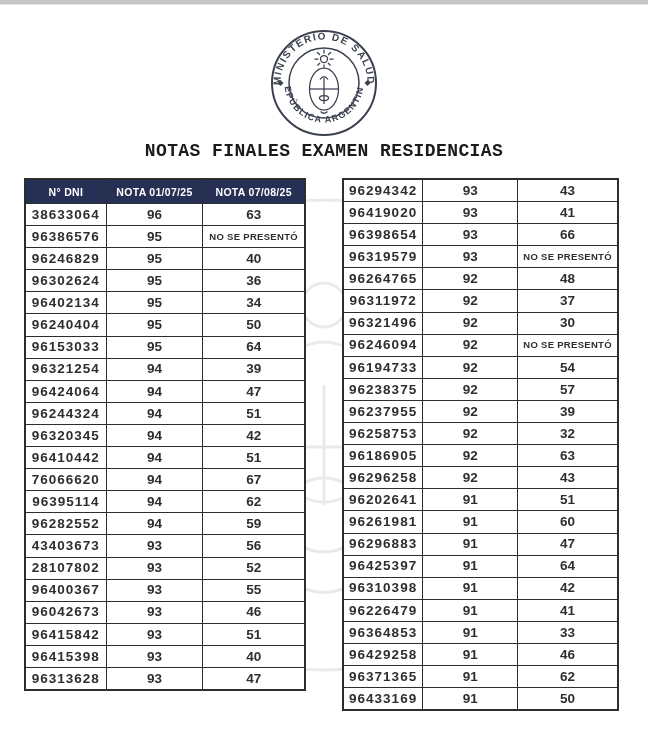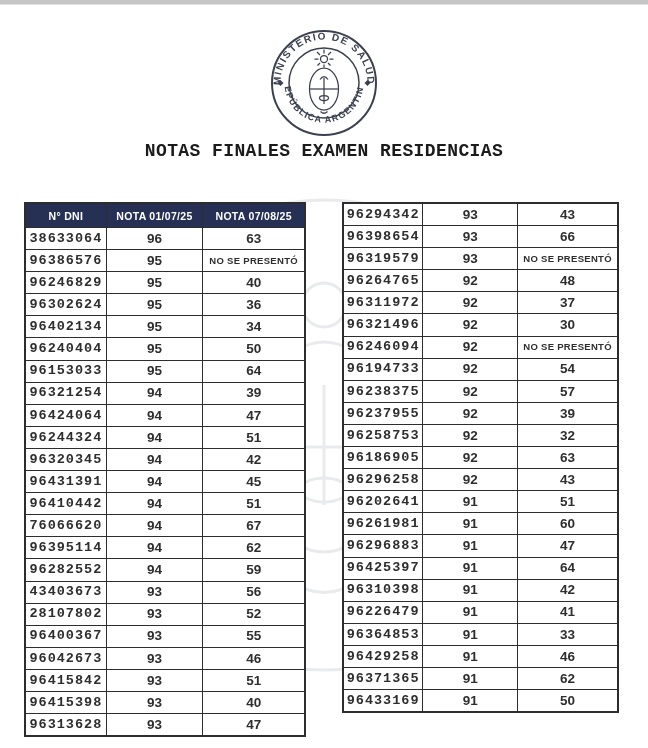--- a/index.html
+++ b/index.html
@@ -52,21 +52,21 @@
     border-collapse: collapse;
     table-layout: fixed;
     z-index: 1;
     background: #ffffff;
   }
   table.grades-table.left  { left: 24px;  top: 178px; width: 282px; }
   table.grades-table.right { left: 342px; top: 178px; width: 277px; }
   table.grades-table, table.grades-table th, table.grades-table td {
     border: 1px solid #2d2d2d;
   }
-  table.grades-table { border-width: 2px; margin-top: 24px; }
+  table.grades-table { border-width: 2px; }
   table.grades-table th {
     background: #263055;
     color: #ffffff;
     font-size: 10.5px;
     font-weight: bold;
     letter-spacing: 0.3px;
     height: 23px;
     text-align: center;
     vertical-align: middle;
     padding: 0;
@@ -75,21 +75,21 @@
     background: #ffffff;
     color: #2e2e2e;
     font-size: 13.5px;
     font-weight: bold;
     height: 21.1px;
     line-height: 1;
     text-align: center;
     vertical-align: middle;
     padding: 0;
   }
-  table.grades-table td.dni { letter-spacing: 1px; font-family: Liberation Mono, monospace; }
+  table.grades-table td.dni { letter-spacing: 1px; }
   table.grades-table td.nsp {
     font-size: 9.5px;
     letter-spacing: 0.3px;
   }
   col.c1 { width: 29%; }
   col.c2 { width: 34.5%; }
   col.c3 { width: 36.5%; }
 </style>
 </head>
 <body>
@@ -205,25 +205,20 @@
           <td class="dni">96244324</td>
           <td>94</td>
           <td>51</td>
         </tr>
         <tr>
           <td class="dni">96320345</td>
           <td>94</td>
           <td>42</td>
         </tr>
         <tr>
-          <td class="dni">96431391</td>
-          <td>94</td>
-          <td>45</td>
-        </tr>
-        <tr>
           <td class="dni">96410442</td>
           <td>94</td>
           <td>51</td>
         </tr>
         <tr>
           <td class="dni">76066620</td>
           <td>94</td>
           <td>67</td>
         </tr>
         <tr>
@@ -280,20 +275,25 @@
         <col class="c2">
         <col class="c3">
       </colgroup>
     <tbody id="right-body">
         <tr>
           <td class="dni">96294342</td>
           <td>93</td>
           <td>43</td>
         </tr>
         <tr>
+          <td class="dni">96419020</td>
+          <td>93</td>
+          <td>41</td>
+        </tr>
+        <tr>
           <td class="dni">96398654</td>
           <td>93</td>
           <td>66</td>
         </tr>
         <tr>
           <td class="dni">96319579</td>
           <td>93</td>
           <td class="nsp">NO SE PRESENTÓ</td>
         </tr>
         <tr>

